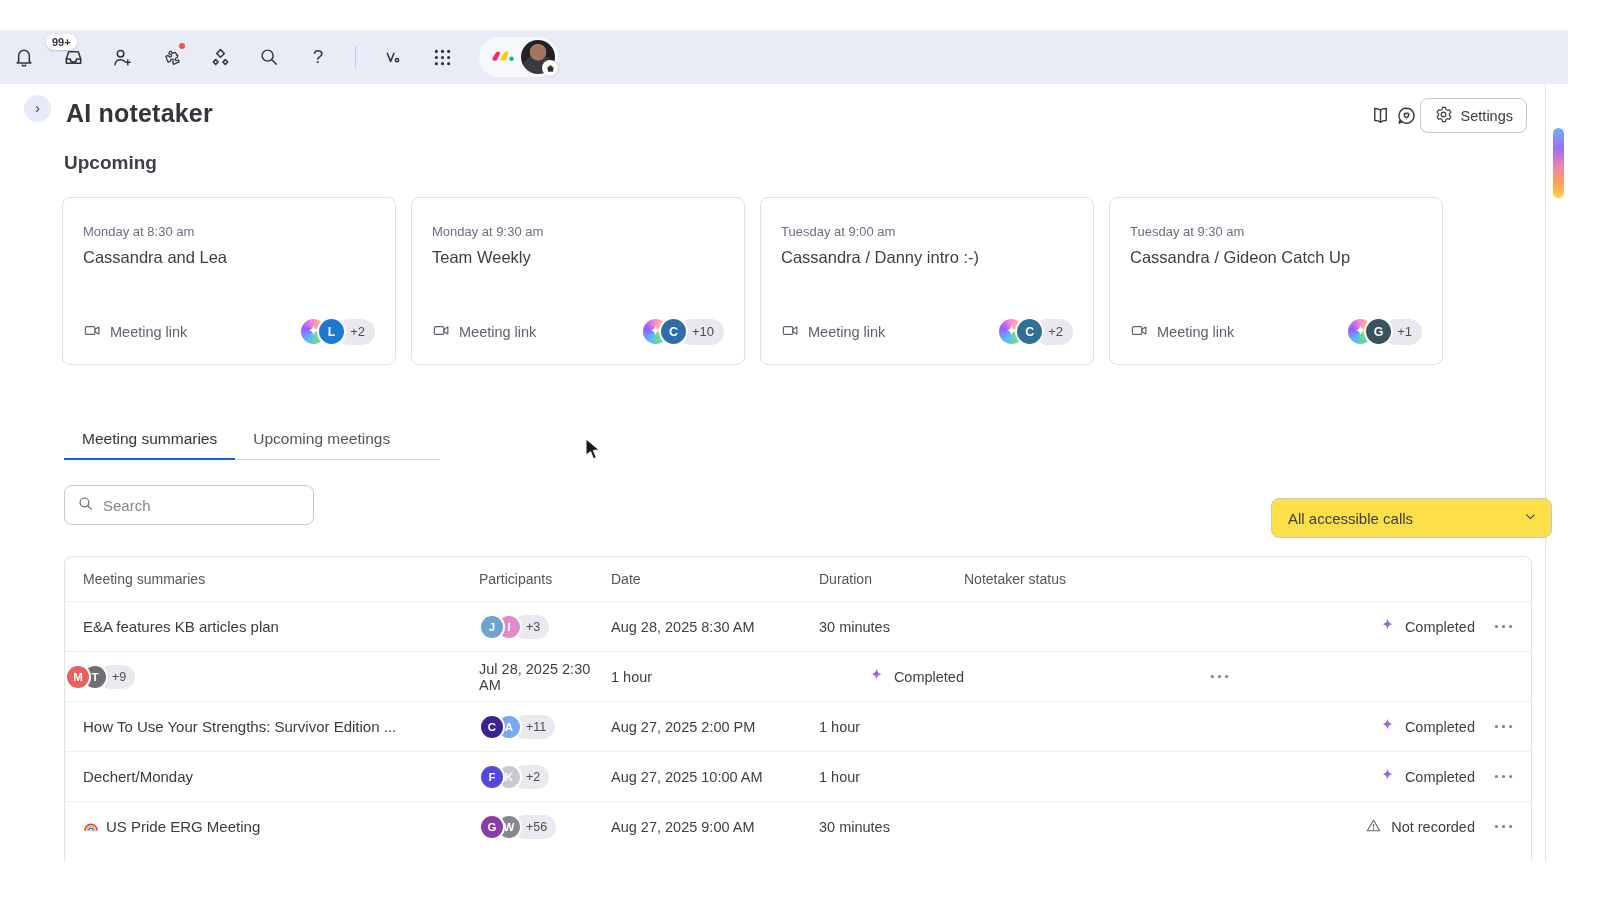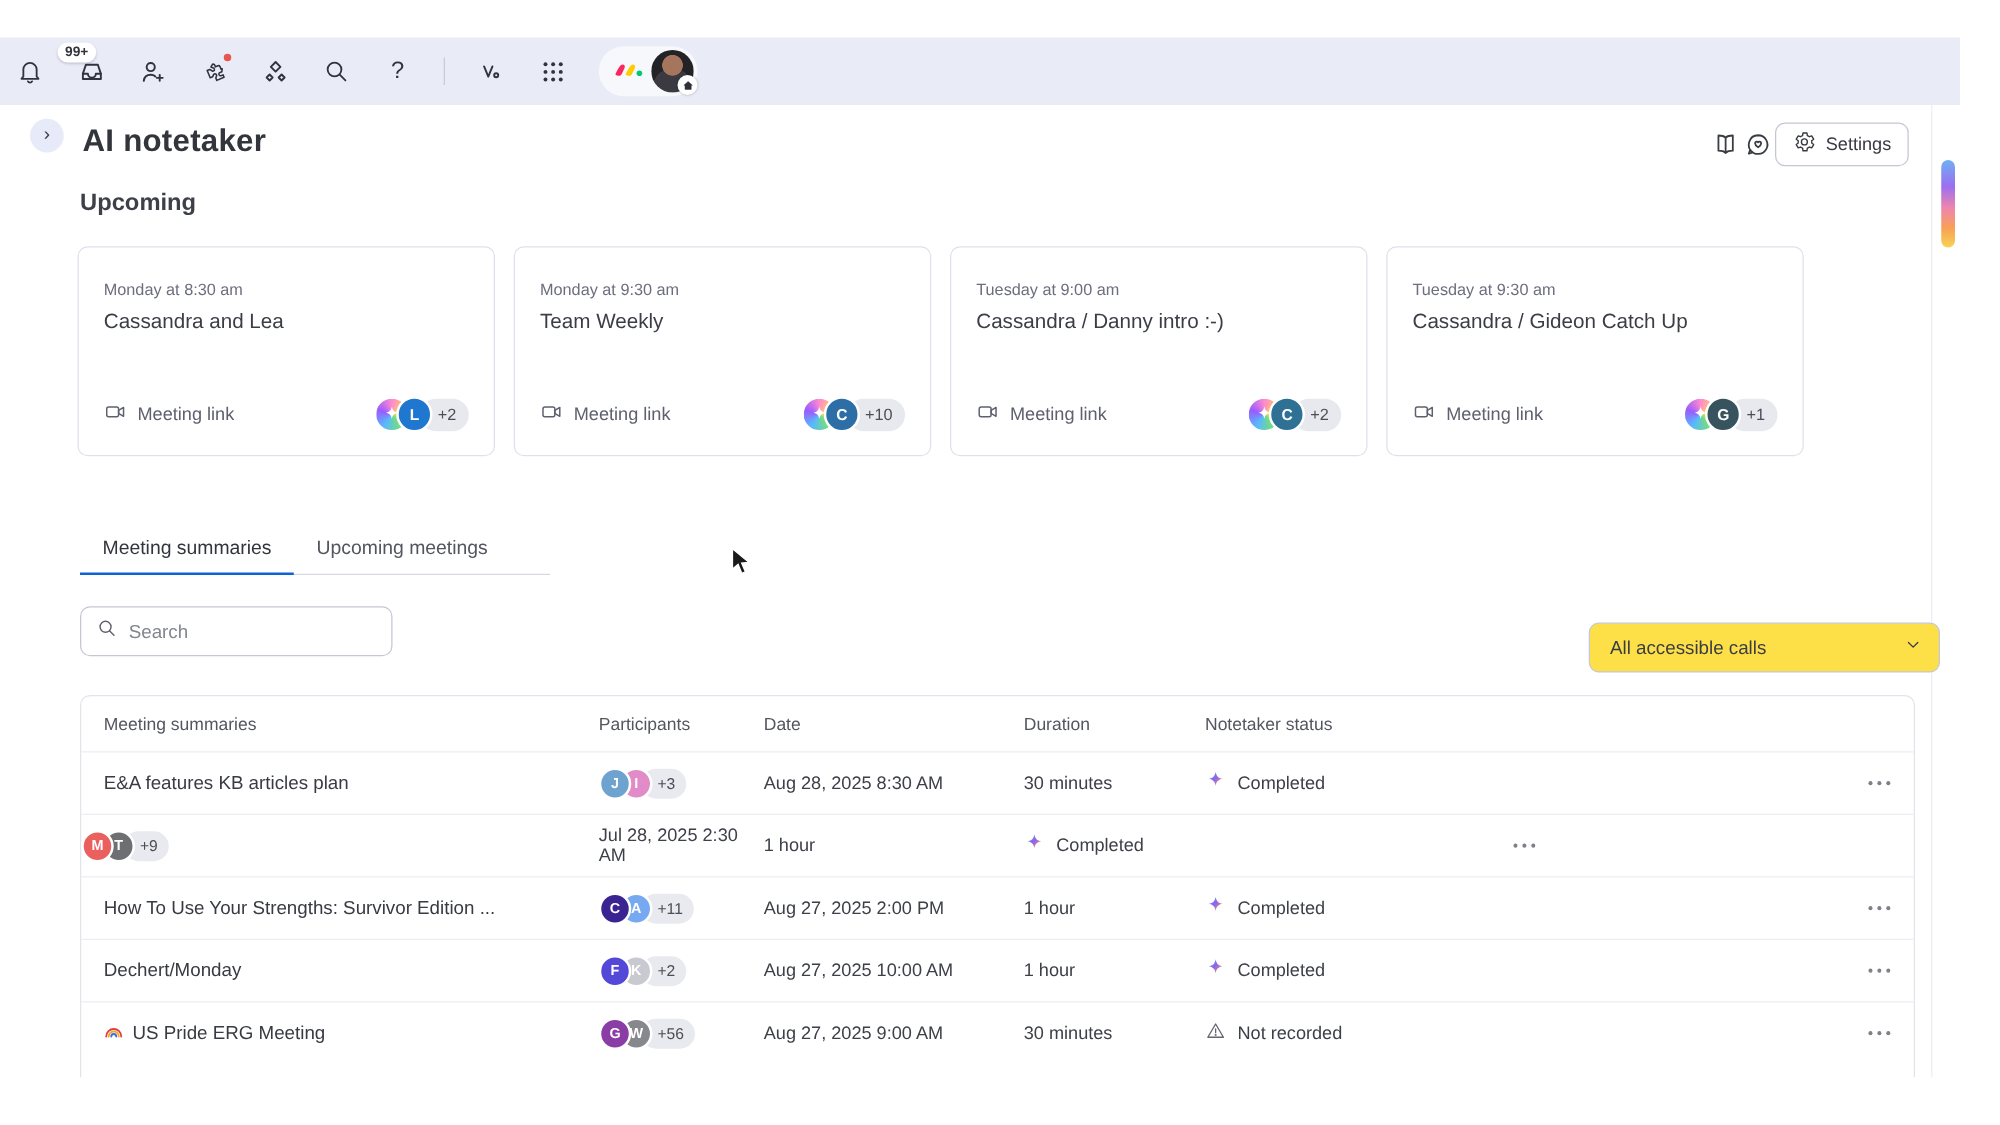--- a/index.html
+++ b/index.html
@@ -96,21 +96,21 @@
   .cell-title { padding-left:18px; font-size:15px; color:#393b43; display:flex; align-items:flex-start; gap:7px;
                 white-space:nowrap; overflow:hidden; }
   .row-avatars { display:flex; align-items:center; }
   .row-avatars .la { width:26px; height:26px; border-radius:50%; border:2px solid #fff; color:#fff; font-size:11.5px; font-weight:700;
       display:flex; align-items:center; justify-content:center; position:relative; }
   .row-avatars .la.first { z-index:3; }
   .row-avatars .la.second { margin-left:-9px; z-index:2; }
   .row-avatars .mp { height:24px; border-radius:12px; background:#e9eaef; color:#4c4e57; font-size:12.5px;
       display:flex; align-items:center; padding:0 9px 0 13px; margin-left:-9px; z-index:1; }
   .cell-date, .cell-dur { font-size:14.5px; color:#3e4049; }
-  .cell-status { display:flex; align-items:center; gap:9px; font-size:14.5px; color:#3e4049; }
+  .cell-status { display:flex; align-items:center; gap:9px; font-size:14.5px; color:#3e4049;justify-content:flex-end; }
   .cell-status .warn svg { stroke:#64666f; fill:none; stroke-width:1.5; stroke-linecap:round; stroke-linejoin:round; }
   .row-menu { display:flex; justify-content:center; }
   .row-menu svg { fill:#7e808a; }
 
   .cursor { position:absolute; left:585px; top:438px; z-index:50; pointer-events:none; }
 </style>
 </head>
 <body>
 
 <svg width="0" height="0" style="position:absolute">

